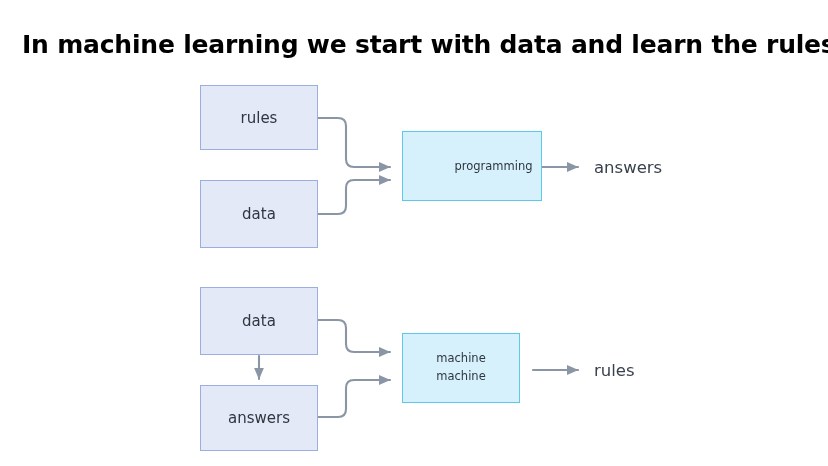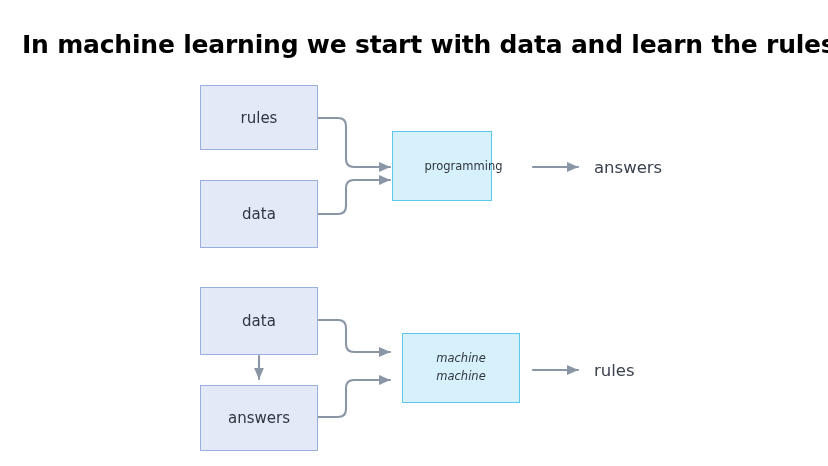--- a/index.html
+++ b/index.html
@@ -53,33 +53,32 @@
 
   .node.process-box {
     background: #d6f1fb;
     border: 1.5px solid #5cc8ea;
     font-size: 11.5px;
   }
 
   .node.process-box .multiline {
     text-align: center;
     line-height: 1.55;
-    font-style: italic;
   }
 
   .node.output-text {
     font-size: 16.5px;
     color: #3a424e;
     justify-content: flex-start;
   }
 
   
   #box-rules      { left: 200px; top: 85px;  width: 118px; height: 65px; }
   #box-data-top   { left: 200px; top: 180px; width: 118px; height: 68px; }
-  #box-programming{ left: 392px; top: 131px; width: 100px; height: 70px; padding-left: 43px; }
+  #box-programming{ left: 402px; top: 131px; width: 140px; height: 70px; padding-left: 43px; }
   #text-answers   { left: 594px; top: 155px; width: 130px; height: 24px; }
 
   
   #box-data-bottom   { left: 200px; top: 287px; width: 118px; height: 68px; }
   #box-answers       { left: 200px; top: 385px; width: 118px; height: 66px; }
   #box-machinelearn  { left: 402px; top: 333px; width: 118px; height: 70px; }
   #text-rules-out    { left: 594px; top: 358px; width: 130px; height: 24px; }
 
   svg.connectors {
     position: absolute;

